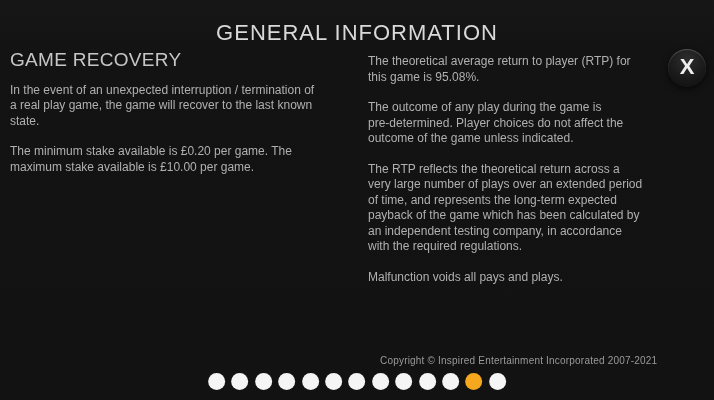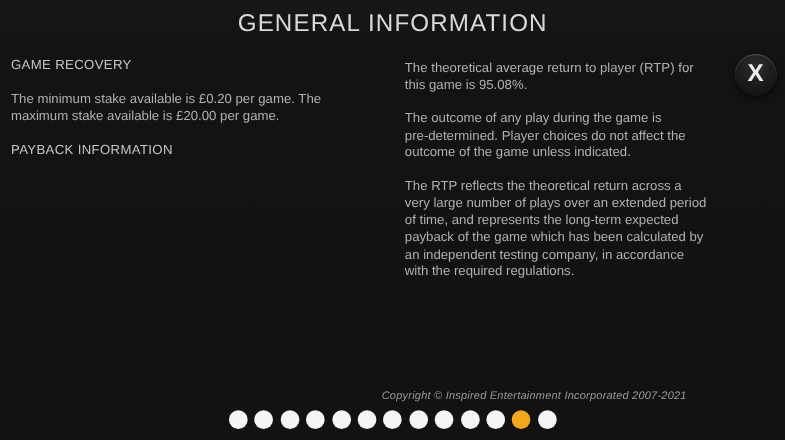--- a/index.html
+++ b/index.html
@@ -13,30 +13,30 @@
   }
   html,body{margin:0;padding:0;}
   body{
     width:714px;height:400px;
     background:var(--background);
     font-family:"Liberation Sans", sans-serif;
     overflow:hidden;position:relative;
   }
   .stage{position:absolute;inset:0;background:linear-gradient(180deg,#171717 0%,#131313 12%,#121212 100%);}
   .page-title{
-    position:absolute;top:8px;left:0;right:0;
+    position:absolute;top:20px;left:0;right:0;
     text-align:center;
     font-size:22px;letter-spacing:1px;
     color:var(--title-text);
   }
   .col{position:absolute;}
   .col-left{left:10px;top:52px;width:352px;}
   .col-right{left:368px;top:54px;width:302px;}
   .heading{
-    font-size:12px;line-height:15.5px;
+    font-size:19px;line-height:15.5px;
     color:var(--heading-text);
     letter-spacing:0.3px;
     margin:0 0 15px 0;
   }
   .para{
     font-size:12px;line-height:15.5px;
     color:var(--body-text);
     margin:0 0 15px 0;
     white-space:pre-line;
   }
@@ -48,24 +48,23 @@
     border:none;cursor:pointer;
     display:flex;align-items:center;justify-content:center;
     padding:0;
   }
   .close-btn .x-glyph{
     color:#eeeeee;font-size:22px;font-weight:700;
     font-family:"Liberation Sans", sans-serif;
     line-height:1;transform:translateY(-1px);
   }
   .copyright{
-    position:absolute;left:347px;top:355px;
+    position:absolute;left:380px;top:355px;
     font-size:10px;color:var(--copyright-text);
     letter-spacing:0.2px;
-    font-style:italic;
   }
   .dots{
     position:absolute;top:373px;left:50%;
     transform:translateX(-50%);
     display:flex;gap:6.4px;
   }
   .dot{
     width:17px;height:17px;border-radius:50%;
     background:var(--dot-inactive);
     cursor:pointer;
@@ -78,37 +77,40 @@
 <div class="stage">
 
   <div class="page-title">GENERAL INFORMATION</div>
 
   <button class="close-btn">
     <span class="x-glyph">X</span>
   </button>
 
   <div class="col col-left">
     <div class="heading">GAME RECOVERY</div>
+    <div class="para">In the event of an unexpected interruption / termination of
+a real play game, the game will recover to the last known
+state.</div>
     <div class="para">The minimum stake available is £0.20 per game. The
-maximum stake available is £20.00 per game.</div>
-    <div class="heading">PAYBACK INFORMATION</div>
+maximum stake available is £10.00 per game.</div>
   </div>
 
   <div class="col col-right">
     <div class="para">The theoretical average return to player (RTP) for
 this game is 95.08%.</div>
     <div class="para">The outcome of any play during the game is
 pre-determined. Player choices do not affect the
 outcome of the game unless indicated.</div>
     <div class="para">The RTP reflects the theoretical return across a
 very large number of plays over an extended period
 of time, and represents the long-term expected
 payback of the game which has been calculated by
 an independent testing company, in accordance
 with the required regulations.</div>
+    <div class="para">Malfunction voids all pays and plays.</div>
   </div>
 
   <div class="copyright">Copyright © Inspired Entertainment Incorporated 2007-2021</div>
 
   <div class="dots">
       <div class="dot"></div>
       <div class="dot"></div>
       <div class="dot"></div>
       <div class="dot"></div>
       <div class="dot"></div>

